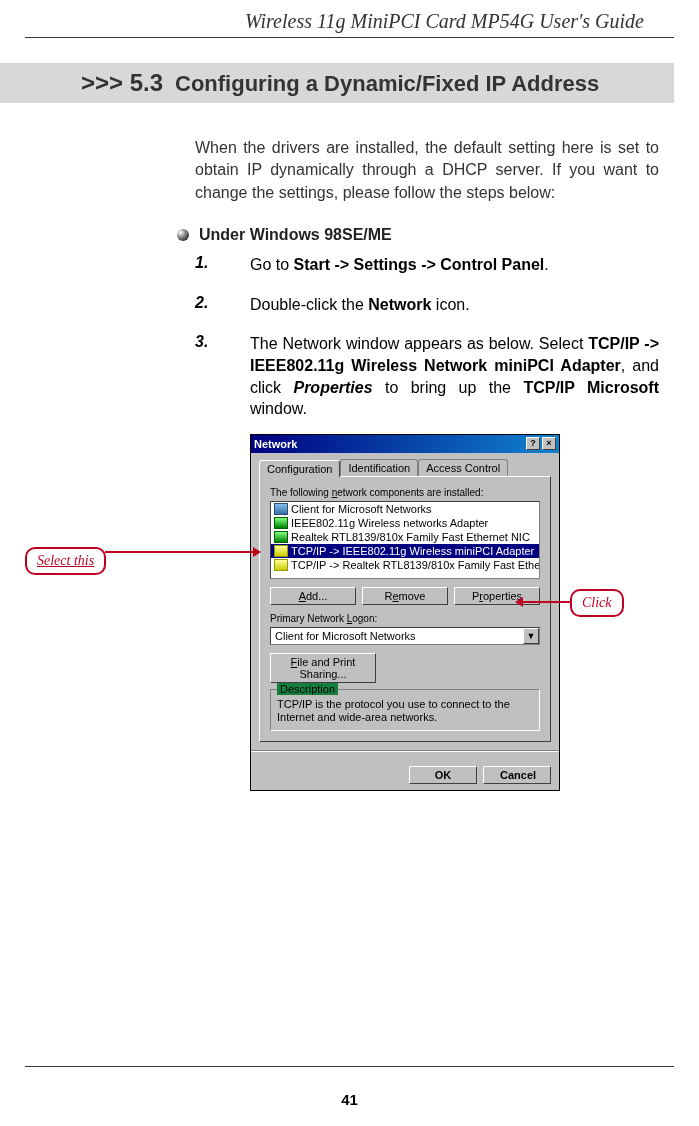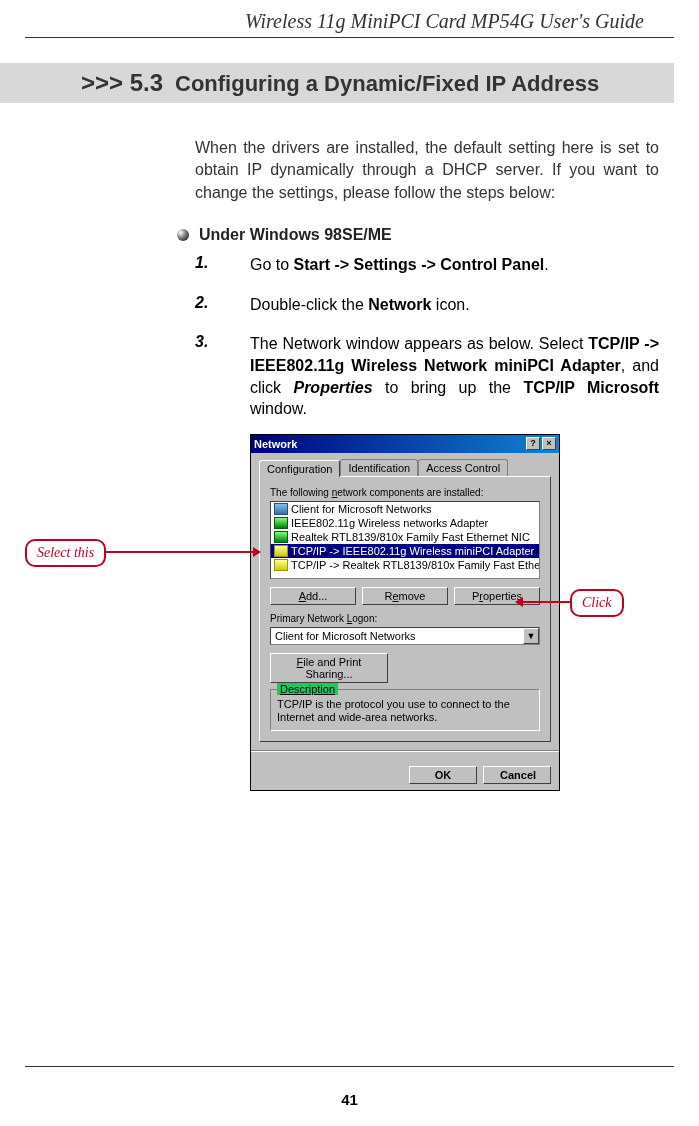--- a/index.html
+++ b/index.html
@@ -224,24 +224,23 @@
       border: 1px solid #808080;
       border-right-color:#fff;
       border-bottom-color:#fff;
       padding: 8px 6px 6px 6px;
       margin-top: 6px;
       position: relative;
     }
     .groupbox-label {
       position: absolute;
       top: -7px; left: 6px;
-      background: #22c55e;
+      background: #15803d;
       padding: 0 3px;
       font-size: 11px;
-      text-decoration: underline;
     }
     .groupbox-text { font-size: 11px; line-height: 1.2; }
     .bottom-btns {
       display: flex;
       justify-content: flex-end;
       gap: 6px;
       padding: 6px 8px;
     }
     .bottom-btn {
       width: 68px;
@@ -340,21 +339,21 @@
 
   <div class="step">
     <div class="step-num">3.</div>
     <div class="step-text">
       <span>The Network window appears as below.  Select </span><b>TCP/IP -&gt; IEEE802.11g Wireless Network miniPCI Adapter</b><span>, and click </span><em class="bi">Properties</em><span> to bring up the </span><b>TCP/IP Microsoft</b><span> window.</span>
     </div>
   </div>
 
   <div class="figure-wrapper">
 
-    <div class="callout" style="left:-170px; top:105px;">Select this</div>
+    <div class="callout" style="left:-170px; top:113px;text-decoration:underline;">Select this</div>
     <div class="callout-line" style="left:-90px; top:117px; width:150px;"></div>
     <div class="arrow-right" style="left:58px; top:113px;"></div>
 
     <div class="callout" style="left:375px; top:155px;">Click</div>
     <div class="callout-line" style="left:327px; top:167px; width:50px;"></div>
     <div class="arrow-left" style="left:320px; top:163px;"></div>
 
     <div class="dialog">
       <div class="titlebar">
         <span class="titlebar-text">Network</span>
@@ -399,21 +398,21 @@
           <div class="win-btn"><span>R</span><span class="u">e</span><span>move</span></div>
           <div class="win-btn"><span>P</span><span class="u">r</span><span>operties</span></div>
         </div>
         <span class="label" style="margin-top:8px;">
           <span>Primary Network </span><span class="u">L</span><span>ogon:</span>
         </span>
         <div class="dropdown">
           <span>Client for Microsoft Networks</span>
           <div class="dd-arrow">▼</div>
         </div>
-        <div class="win-btn" style="width:118px;"><span class="u">F</span><span>ile and Print Sharing...</span></div>
+        <div class="win-btn" style="width:106px;"><span class="u">F</span><span>ile and Print Sharing...</span></div>
         <div class="groupbox">
           <span class="groupbox-label">Description</span>
           <div class="groupbox-text">TCP/IP is the protocol you use to connect to the Internet and wide-area networks.</div>
         </div>
       </div>
       <hr class="hr-sep">
       <div class="bottom-btns">
         <div class="bottom-btn">OK</div>
         <div class="bottom-btn">Cancel</div>
       </div>

